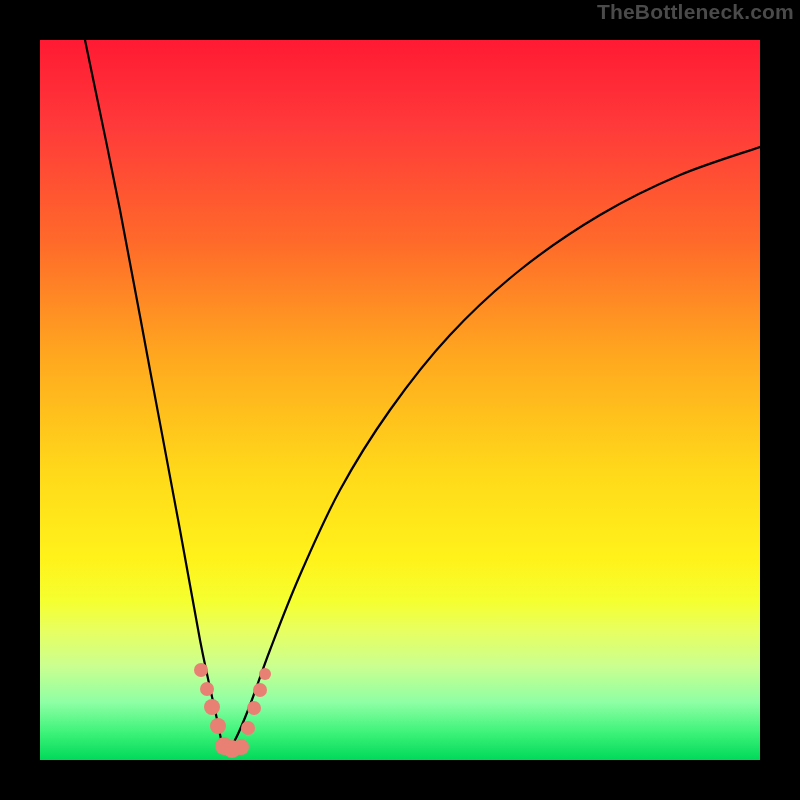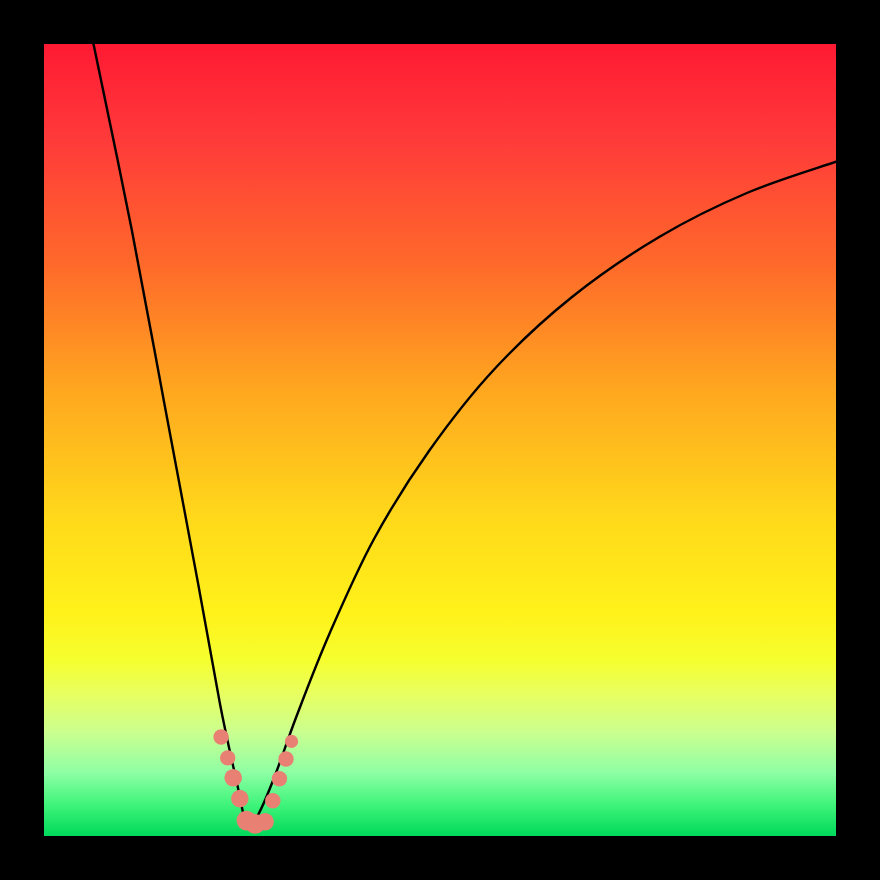--- a/index.html
+++ b/index.html
@@ -44,14 +44,15 @@
         <div class="bead" style="left: 175px; top: 697px; width: 18px; height: 18px; background: rgb(232, 128, 116);"></div>
         <div class="bead" style="left: 183px; top: 700px; width: 18px; height: 18px; background: rgb(232, 128, 116);"></div>
         <div class="bead" style="left: 193px; top: 699px; width: 16px; height: 16px; background: rgb(232, 128, 116);"></div>
         <div class="bead" style="left: 201px; top: 681px; width: 14px; height: 14px; background: rgb(232, 128, 116);"></div>
         <div class="bead" style="left: 207px; top: 661px; width: 14px; height: 14px; background: rgb(232, 128, 116);"></div>
         <div class="bead" style="left: 213px; top: 643px; width: 14px; height: 14px; background: rgb(232, 128, 116);"></div>
         <div class="bead" style="left: 219px; top: 628px; width: 12px; height: 12px; background: rgb(232, 128, 116);"></div>
       </div>
 </div>
 
+<div class="wm">TheBottleneck.com</div>
 
 </div>
 
 </body></html>

